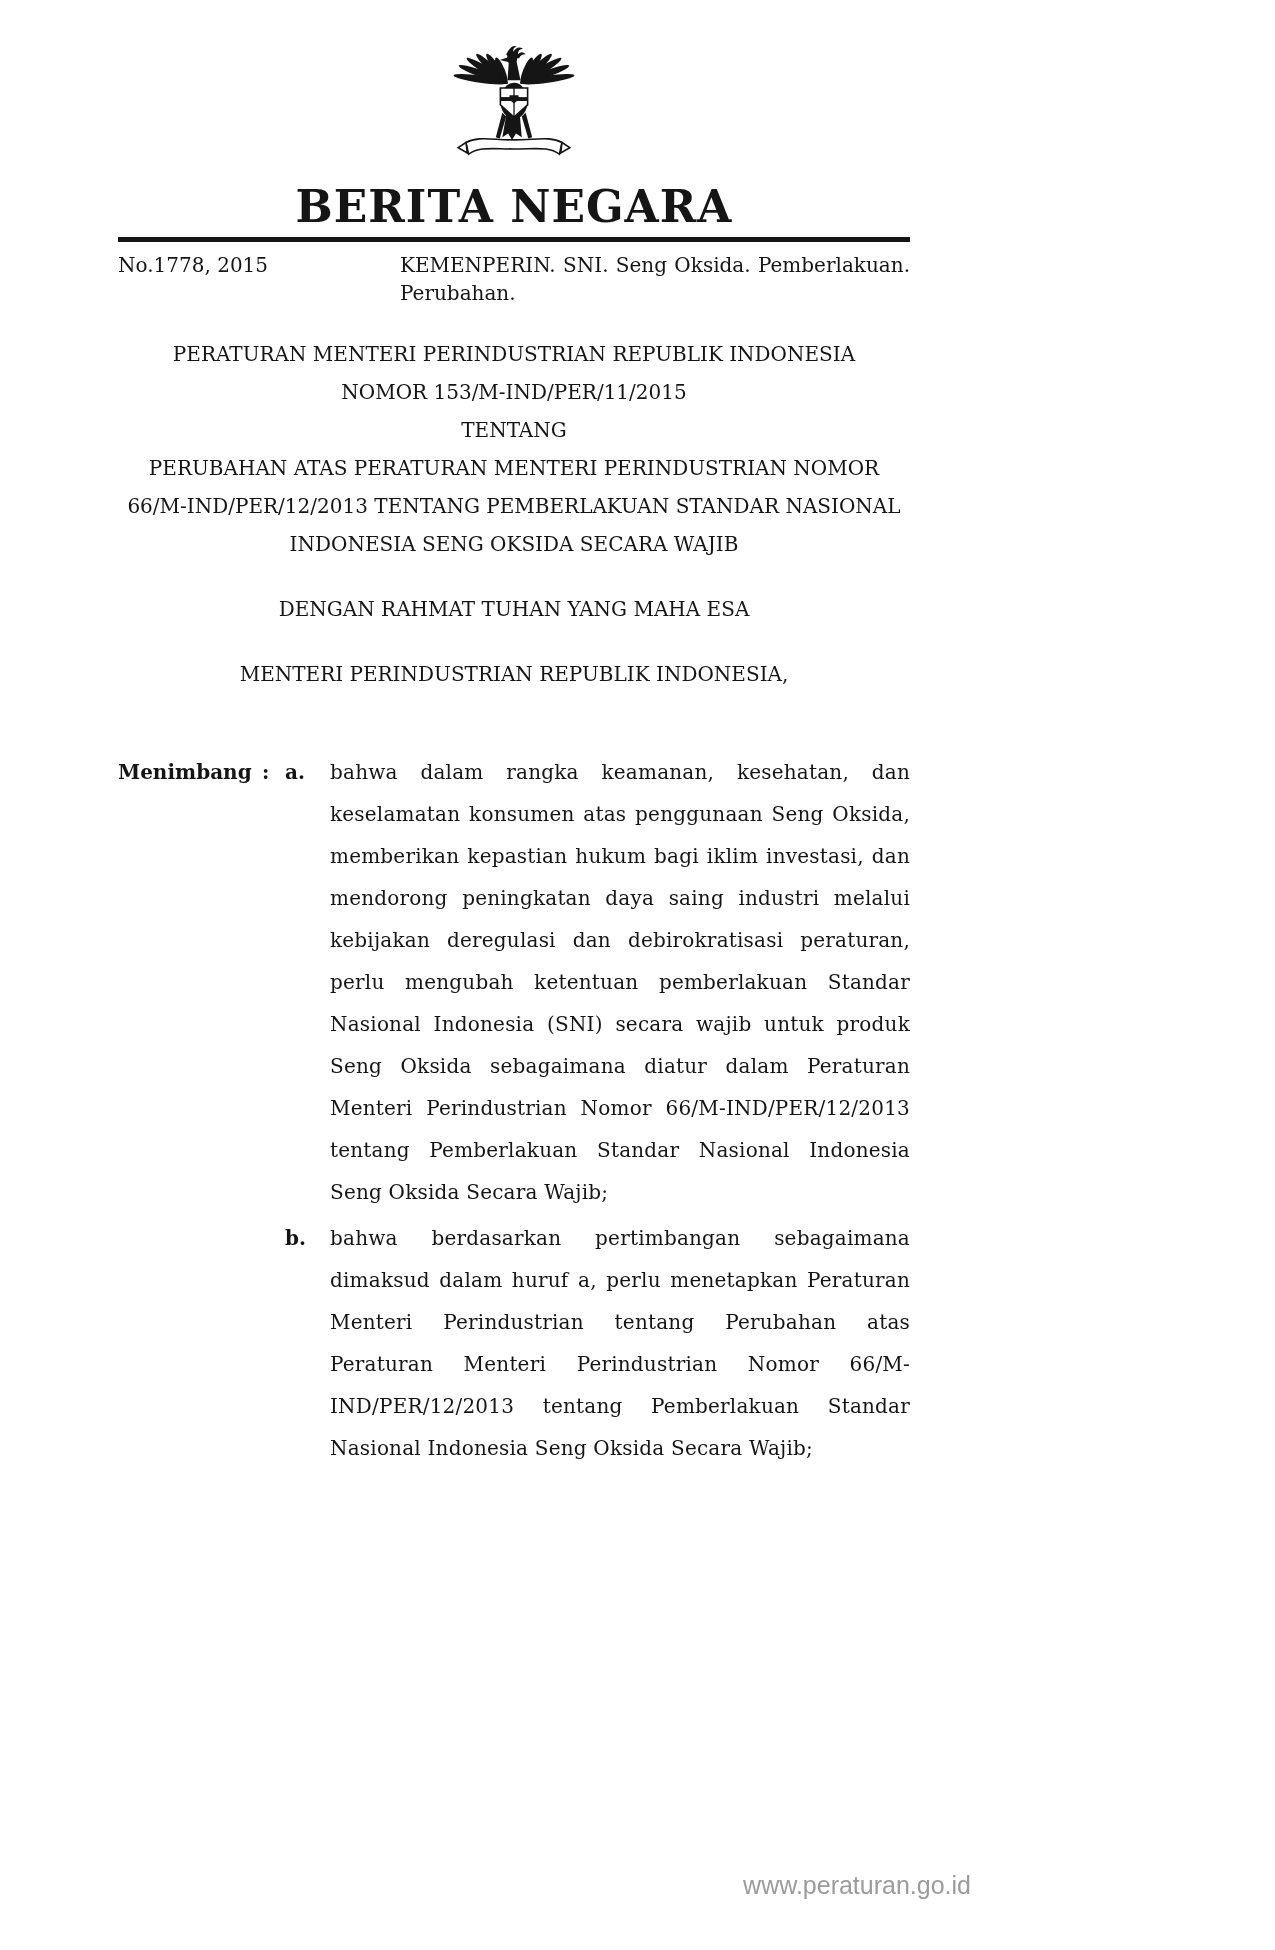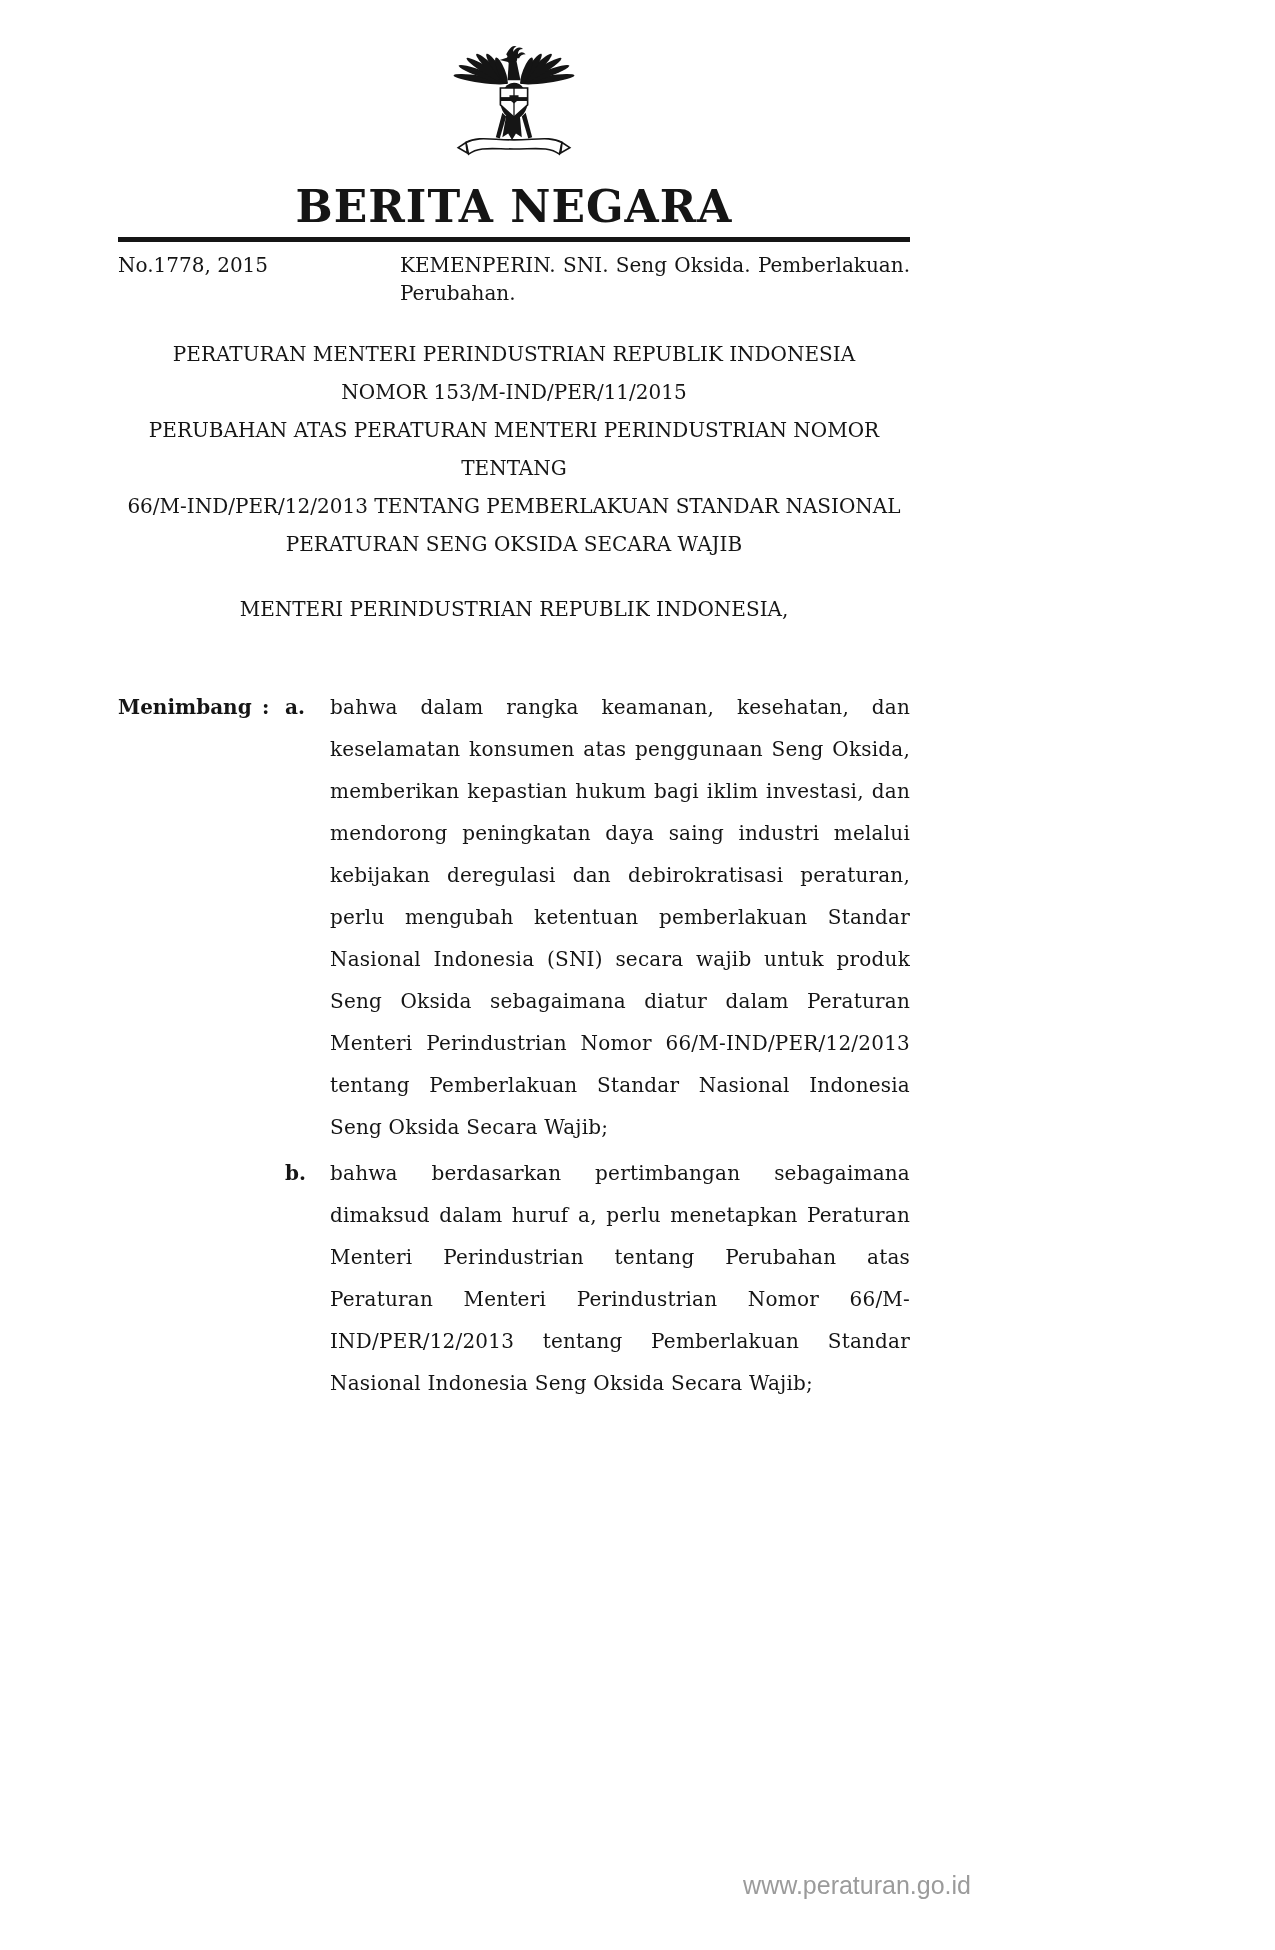--- a/index.html
+++ b/index.html
@@ -144,26 +144,27 @@
     <div class="rule"></div>
 
     <div class="meta-row">
       <div class="meta-number">No.1778, 2015</div>
       <div class="meta-subject">KEMENPERIN. SNI. Seng Oksida. Pemberlakuan. Perubahan.</div>
     </div>
 
     <div class="title-block">
       <div>PERATURAN MENTERI PERINDUSTRIAN REPUBLIK INDONESIA</div>
       <div>NOMOR 153/M-IND/PER/11/2015</div>
+      <div>TENTANG</div>
       <div>PERUBAHAN ATAS PERATURAN MENTERI PERINDUSTRIAN NOMOR</div>
-      <div>TENTANG</div>
       <div>66/M-IND/PER/12/2013 TENTANG PEMBERLAKUAN STANDAR NASIONAL</div>
-      <div>PERATURAN SENG OKSIDA SECARA WAJIB</div>
+      <div>INDONESIA SENG OKSIDA SECARA WAJIB</div>
     </div>
 
+    <div class="invocation">DENGAN RAHMAT TUHAN YANG MAHA ESA</div>
 
     <div class="authority">MENTERI PERINDUSTRIAN REPUBLIK INDONESIA,</div>
 
     <div class="considerations">
       <div class="cons-row">
         <div class="cons-label">Menimbang</div>
         <div class="cons-colon">:</div>
         <div class="cons-marker">a.</div>
         <div class="cons-text">bahwa dalam rangka keamanan, kesehatan, dan keselamatan konsumen atas penggunaan Seng Oksida, memberikan kepastian hukum bagi iklim investasi, dan mendorong peningkatan daya saing industri melalui kebijakan deregulasi dan debirokratisasi peraturan, perlu mengubah ketentuan pemberlakuan Standar Nasional Indonesia (SNI) secara wajib untuk produk Seng Oksida sebagaimana diatur dalam Peraturan Menteri Perindustrian Nomor 66/M-IND/PER/12/2013 tentang Pemberlakuan Standar Nasional Indonesia Seng Oksida Secara Wajib;</div>
       </div>

